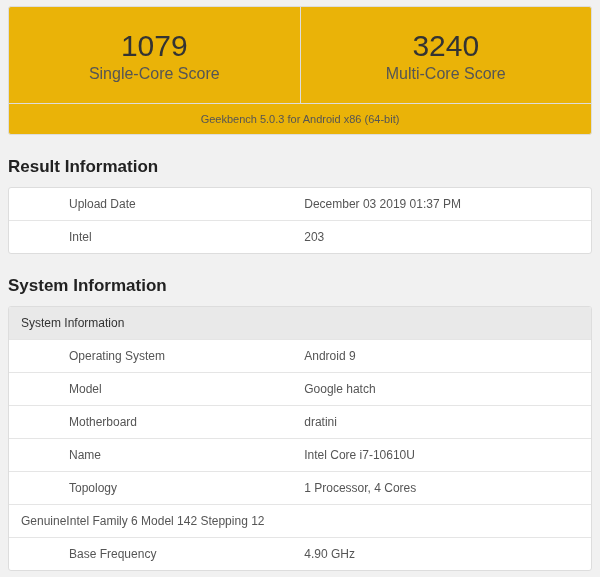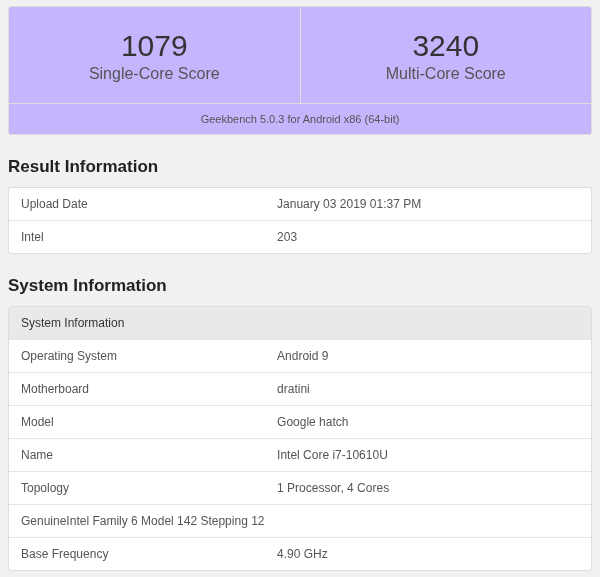--- a/index.html
+++ b/index.html
@@ -4,21 +4,21 @@
 <style>
   * { box-sizing: border-box; margin: 0; padding: 0; }
   body {
     font-family: -apple-system, BlinkMacSystemFont, "Segoe UI", Helvetica, Arial, sans-serif;
     background: #f1f1f1;
     color: #333;
     font-size: 13px;
     width: 600px;
   }
   .score-card {
-    background: #c4b5fd;
+    background: #eab308;
     border: 1px solid #ddd;
     border-radius: 3px;
     margin: 6px 8px 0 8px;
     overflow: hidden;
   }
   .score-row {
     display: flex;
   }
   .score-cell {
     flex: 1;
@@ -69,21 +69,21 @@
   }
   .trow.header .tcell {
     color: #333;
     font-weight: 400;
   }
   .tcell {
     padding: 9px 12px;
     font-size: 12px;
     color: #555;
   }
-  .tcell.key { width: 44%; }
+  .tcell.key { width: 44%; margin-left: 48px; }
   .tcell.val { width: 56%; }
   .tcell.full { width: 100%; }
 </style>
 </head>
 <body>
 
 <div class="score-card">
   <div class="score-row">
     <div class="score-cell">
       <div class="score-value">1079</div>
@@ -94,44 +94,44 @@
       <div class="score-label">Multi-Core Score</div>
     </div>
   </div>
   <div class="score-footer">Geekbench 5.0.3 for Android x86 (64-bit)</div>
 </div>
 
 <div class="section-title">Result Information</div>
 <div class="table">
   <div class="trow">
     <div class="tcell key">Upload Date</div>
-    <div class="tcell val">January 03 2019 01:37 PM</div>
+    <div class="tcell val">December 03 2019 01:37 PM</div>
   </div>
   <div class="trow">
     <div class="tcell key">Intel</div>
     <div class="tcell val">203</div>
   </div>
 </div>
 
 <div class="section-title">System Information</div>
 <div class="table">
   <div class="trow header">
     <div class="tcell full">System Information</div>
   </div>
   <div class="trow">
     <div class="tcell key">Operating System</div>
     <div class="tcell val">Android 9</div>
   </div>
   <div class="trow">
+    <div class="tcell key">Model</div>
+    <div class="tcell val">Google hatch</div>
+  </div>
+  <div class="trow">
     <div class="tcell key">Motherboard</div>
     <div class="tcell val">dratini</div>
-  </div>
-  <div class="trow">
-    <div class="tcell key">Model</div>
-    <div class="tcell val">Google hatch</div>
   </div>
   <div class="trow">
     <div class="tcell key">Name</div>
     <div class="tcell val">Intel Core i7-10610U</div>
   </div>
   <div class="trow">
     <div class="tcell key">Topology</div>
     <div class="tcell val">1 Processor, 4 Cores</div>
   </div>
   <div class="trow">

